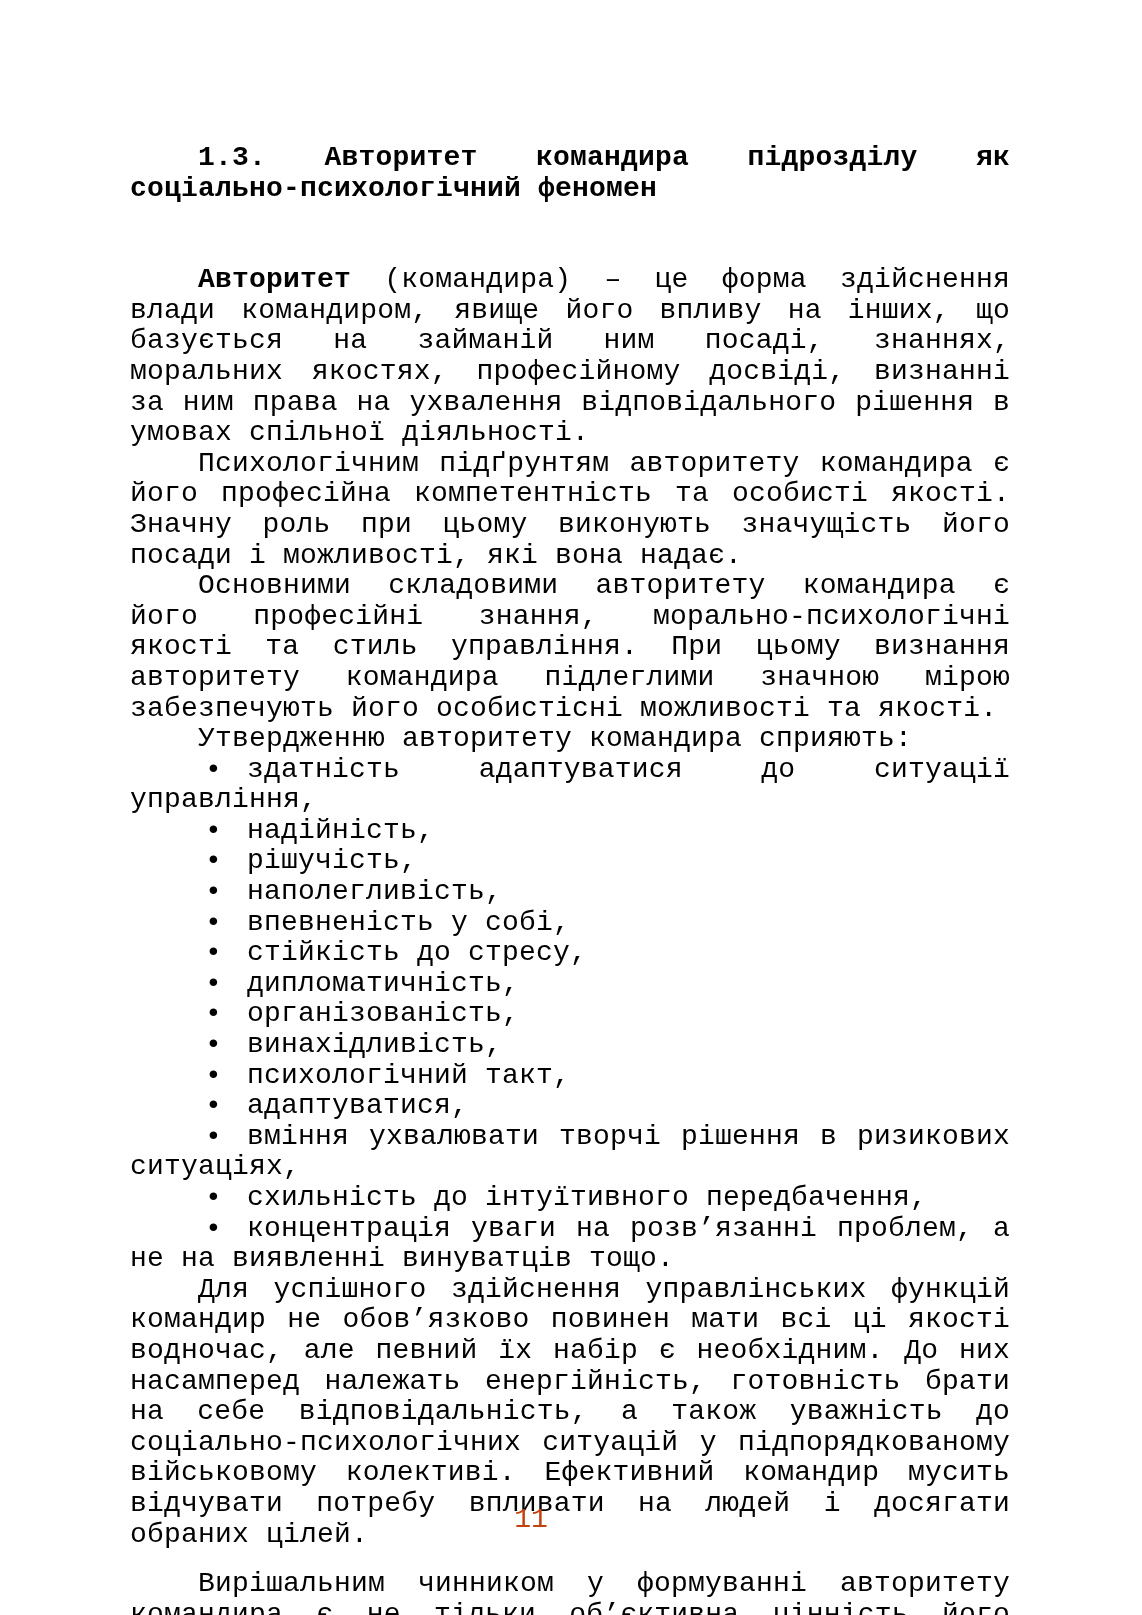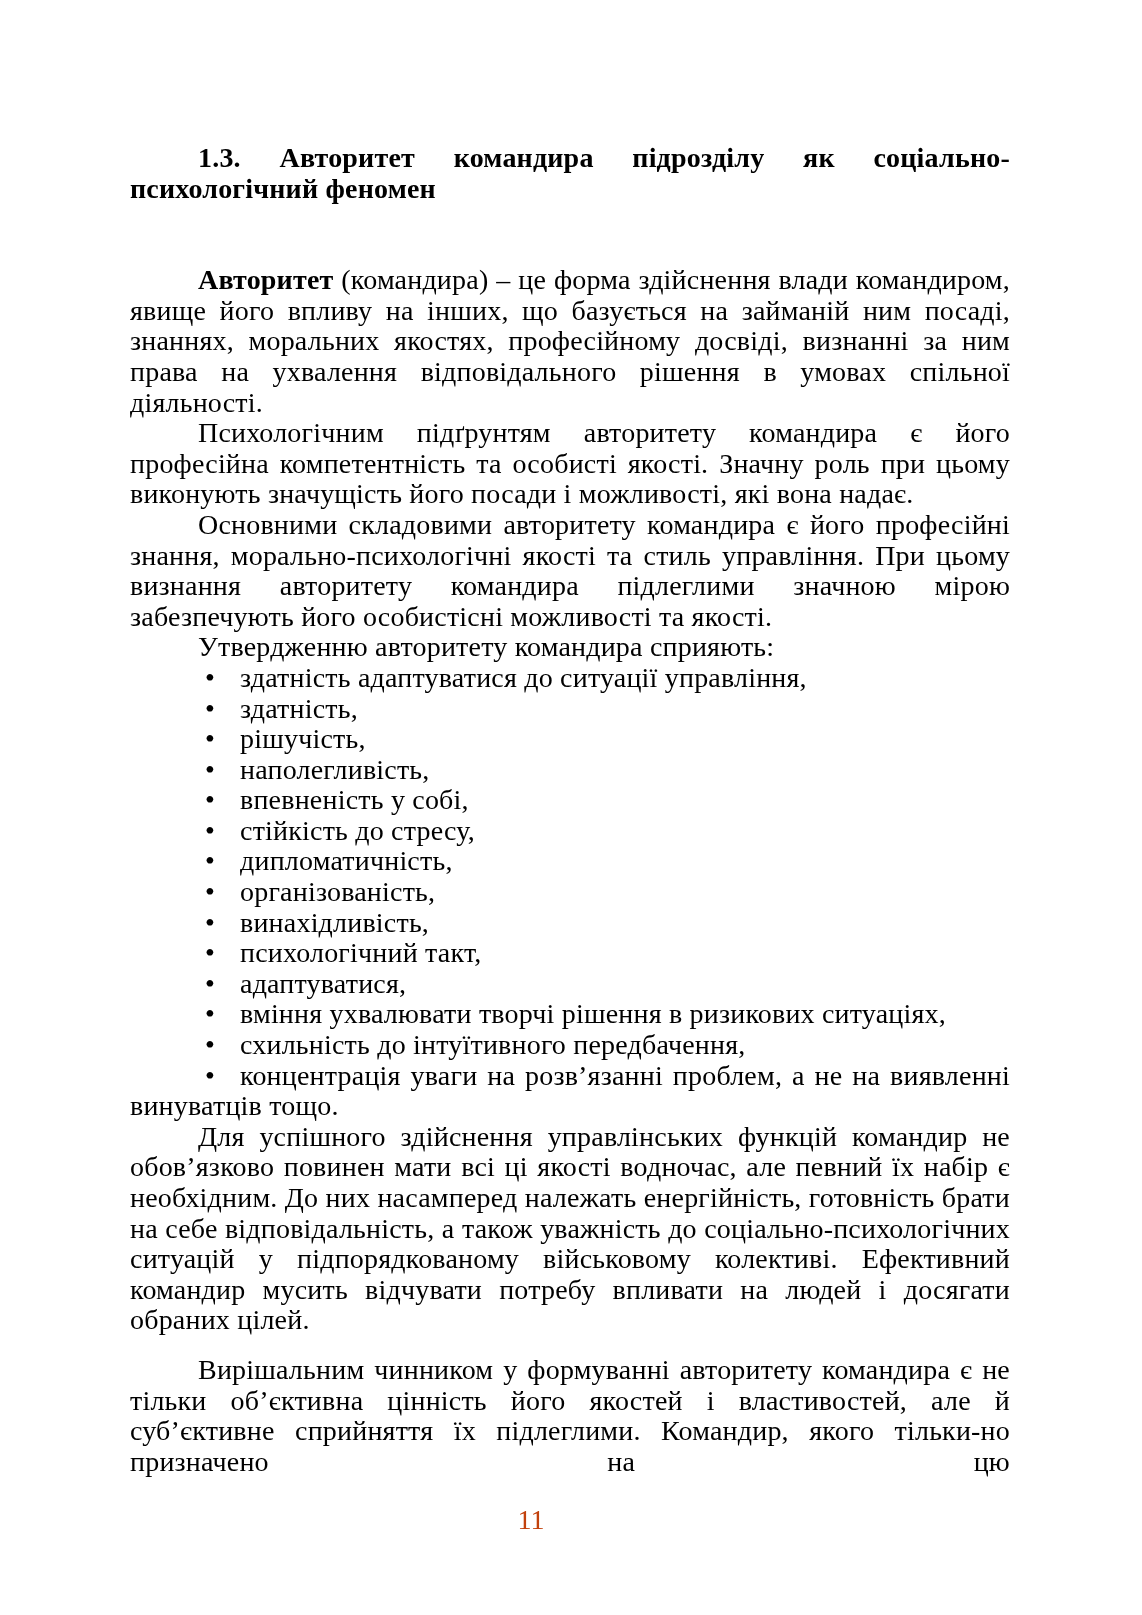--- a/index.html
+++ b/index.html
@@ -7,20 +7,21 @@
     background: #ffffff;
     font-family: "Liberation Serif", "DejaVu Serif", serif;
   }
   .page {
     position: relative;
     width: 1062px;
     height: 1615px;
     background: #ffffff;
     color: #000000;
     overflow: hidden;
+    font-family: Liberation Mono, monospace;
   }
   .content {
     position: absolute;
     left: 130px;
     top: 143px;
     width: 880px;
     font-size: 28px;
     line-height: 30.6px;
     text-align: justify;
     letter-spacing: 0.2px;
@@ -67,21 +68,21 @@
 
     <p class="para"><span class="lead">Авторитет</span><span> (командира) – це форма здійснення влади командиром, явище його впливу на інших, що базується на займаній ним посаді, знаннях, моральних якостях, професійному досвіді, визнанні за ним права на ухвалення відповідального рішення в умовах спільної діяльності.</span></p>
 
     <p class="para">Психологічним підґрунтям авторитету командира є його професійна компетентність та особисті якості. Значну роль при цьому виконують значущість його посади і можливості, які вона надає.</p>
 
     <p class="para">Основними складовими авторитету командира є його професійні знання, морально-психологічні якості та стиль управління. При цьому визнання авторитету командира підлеглими значною мірою забезпечують його особистісні можливості та якості.</p>
 
     <p class="para">Утвердженню авторитету командира сприяють:</p>
 
     <div class="bullet-item"><span class="marker">•</span><span class="gap"></span><span>здатність адаптуватися до ситуації управління,</span></div>
-    <div class="bullet-item"><span class="marker">•</span><span class="gap"></span><span>здатність,</span></div>
+    <div class="bullet-item"><span class="marker">•</span><span class="gap"></span><span>надійність,</span></div>
     <div class="bullet-item"><span class="marker">•</span><span class="gap"></span><span>рішучість,</span></div>
     <div class="bullet-item"><span class="marker">•</span><span class="gap"></span><span>наполегливість,</span></div>
     <div class="bullet-item"><span class="marker">•</span><span class="gap"></span><span>впевненість у собі,</span></div>
     <div class="bullet-item"><span class="marker">•</span><span class="gap"></span><span>стійкість до стресу,</span></div>
     <div class="bullet-item"><span class="marker">•</span><span class="gap"></span><span>дипломатичність,</span></div>
     <div class="bullet-item"><span class="marker">•</span><span class="gap"></span><span>організованість,</span></div>
     <div class="bullet-item"><span class="marker">•</span><span class="gap"></span><span>винахідливість,</span></div>
     <div class="bullet-item"><span class="marker">•</span><span class="gap"></span><span>психологічний такт,</span></div>
     <div class="bullet-item"><span class="marker">•</span><span class="gap"></span><span>адаптуватися,</span></div>
     <div class="bullet-item"><span class="marker">•</span><span class="gap"></span><span>вміння ухвалювати творчі рішення в ризикових ситуаціях,</span></div>

